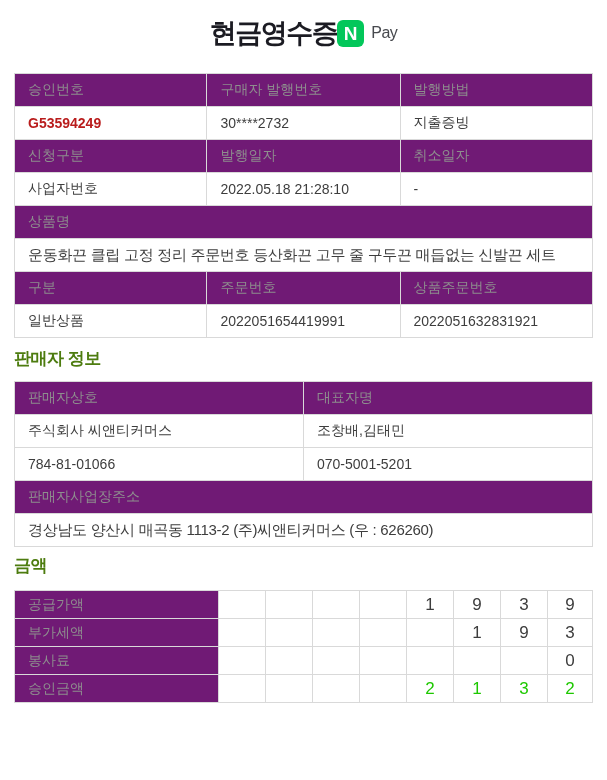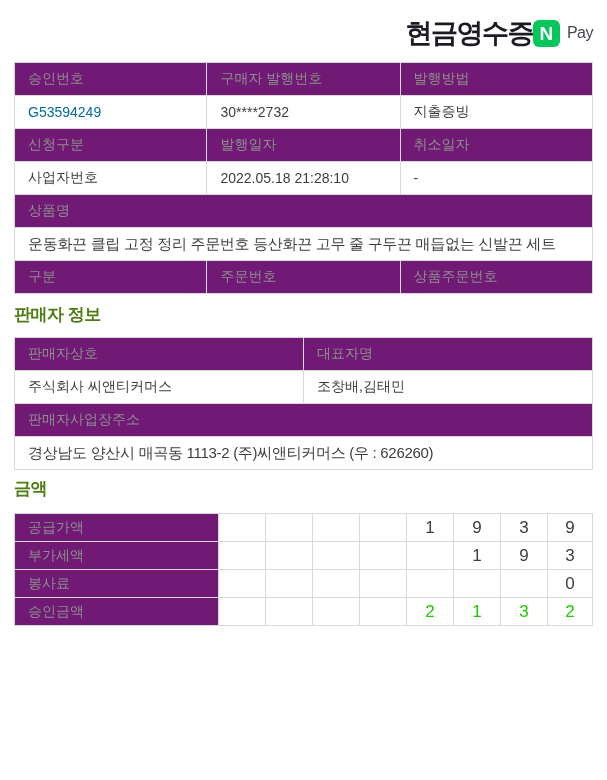--- a/index.html
+++ b/index.html
@@ -12,24 +12,24 @@
   .page {
     width: 607px;
     height: 780px;
     padding: 16px 14px 0 14px;
     overflow: hidden;
   }
 
   
   .page-header {
     display: flex;
-    justify-content: flex-end;
+    justify-content: center;
     align-items: center;
     height: 34px;
-    margin-bottom: 12px;
+    margin-bottom: 23px;
   }
   .page-title {
     font-size: 27px;
     font-weight: 700;
     letter-spacing: -1.5px;
     color: #1b1b22;
   }
   .npay-logo { display: flex; align-items: center; }
   .n-badge {
     width: 27px; height: 27px;
@@ -60,21 +60,21 @@
     font-size: 14px;
     font-weight: 400;
     text-align: left;
     white-space: nowrap;
     overflow: hidden;
     vertical-align: middle;
   }
   th { background: #701a75; color: #8e8e8e; }
   td { color: #3d3d3d; }
   td.wide-text { font-size: 15px; letter-spacing: -0.3px; }
-  .green-strong { color: #0369a1; font-weight: 400; margin-top: 20px; }
+  .green-strong { color: #b91c1c; font-weight: 700; margin-top: 20px; }
 
   
   .section-title {
     font-size: 17px;
     font-weight: 700;
     letter-spacing: -0.5px;
     color: #4d7c0f;
     margin: 11px 0 12px 0;
     height: 20px;
     line-height: 20px;
@@ -136,40 +136,49 @@
       <th colspan="3">상품명</th>
     </tr>
     <tr>
       <td colspan="3" class="wide-text">운동화끈 클립 고정 정리 주문번호 등산화끈 고무 줄 구두끈 매듭없는 신발끈 세트</td>
     </tr>
     <tr>
       <th>구분</th>
       <th>주문번호</th>
       <th>상품주문번호</th>
     </tr>
+    <tr>
+      <td>일반상품</td>
+      <td>2022051654419991</td>
+      <td>2022051632831921</td>
+    </tr>
   </tbody>
     </table>
 
   <div class="section-title">판매자 정보</div>
 
   <table>
     <colgroup>
         <col style="width:50%">
         <col style="width:50%">
       </colgroup>
     <tbody>
         <tr>
       <th>판매자상호</th>
       <th>대표자명</th>
     </tr>
     <tr>
       <td>주식회사 씨앤티커머스</td>
       <td>조창배,김태민</td>
     </tr>
     <tr>
+      <td>784-81-01066</td>
+      <td>070-5001-5201</td>
+    </tr>
+    <tr>
       <th colspan="2">판매자사업장주소</th>
     </tr>
     <tr>
       <td colspan="2" class="wide-text">경상남도 양산시 매곡동 1113-2 (주)씨앤티커머스 (우 : 626260)</td>
     </tr>
   </tbody>
     </table>
 
   <div class="section-title section-amount-title">금액</div>
 

